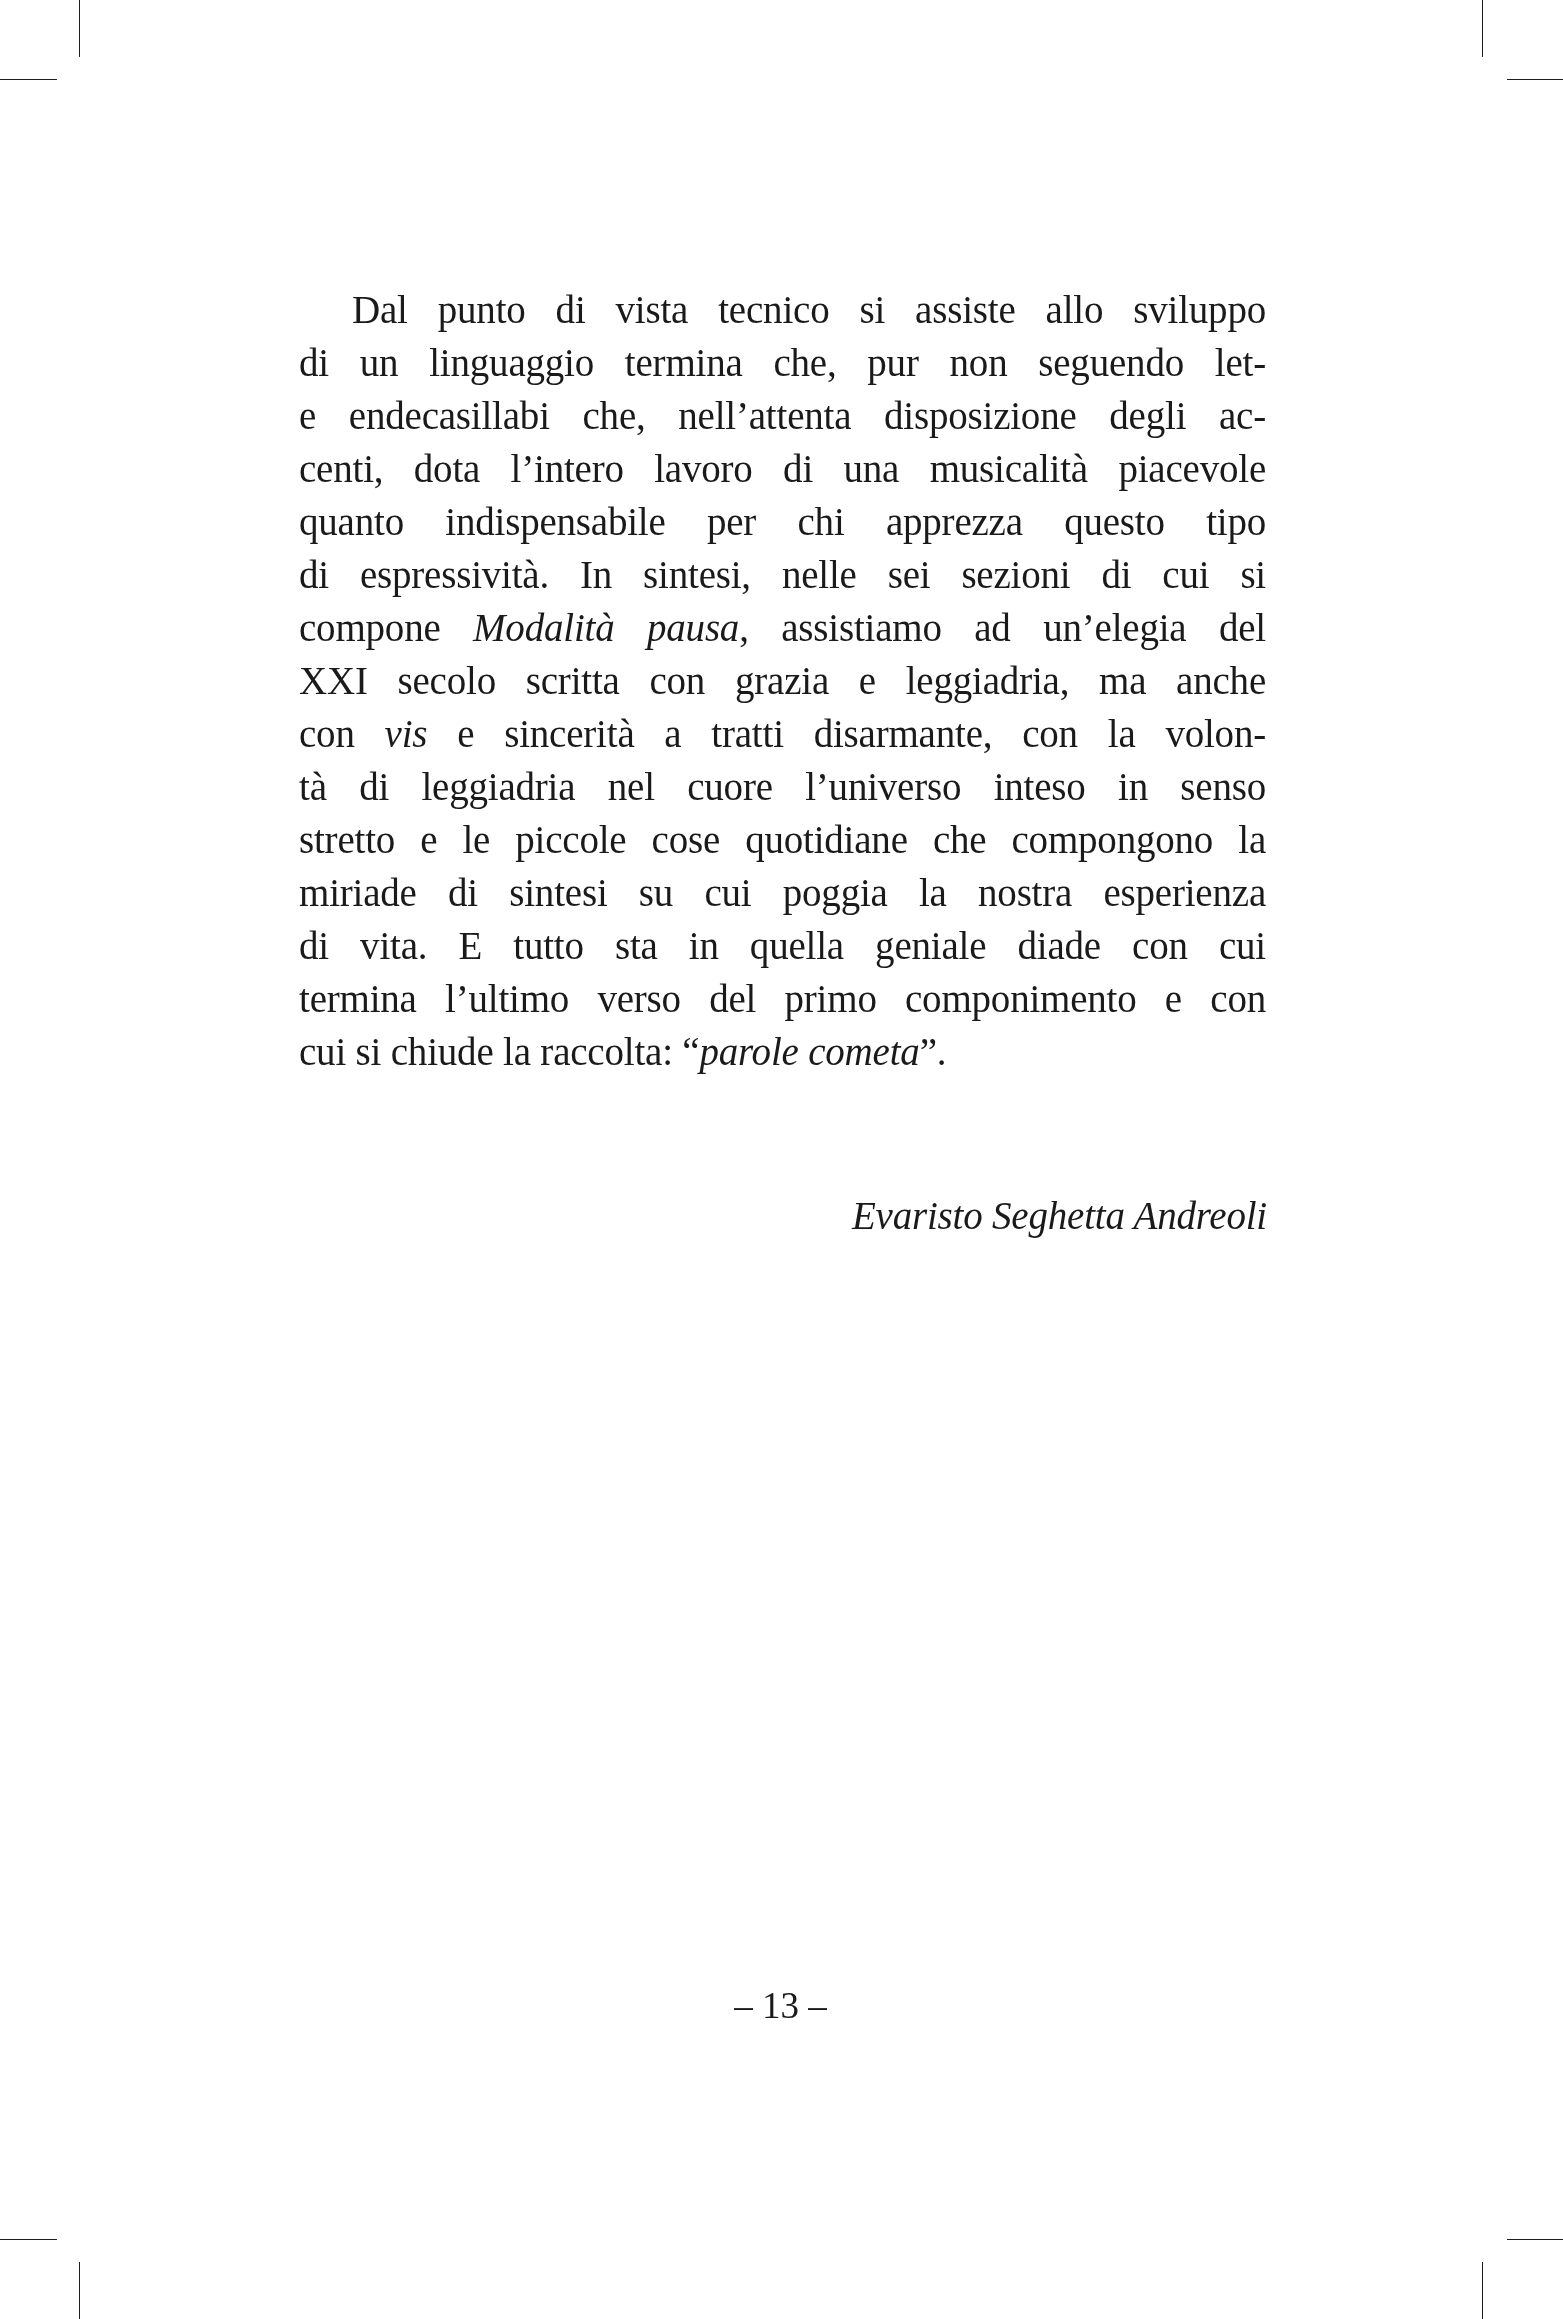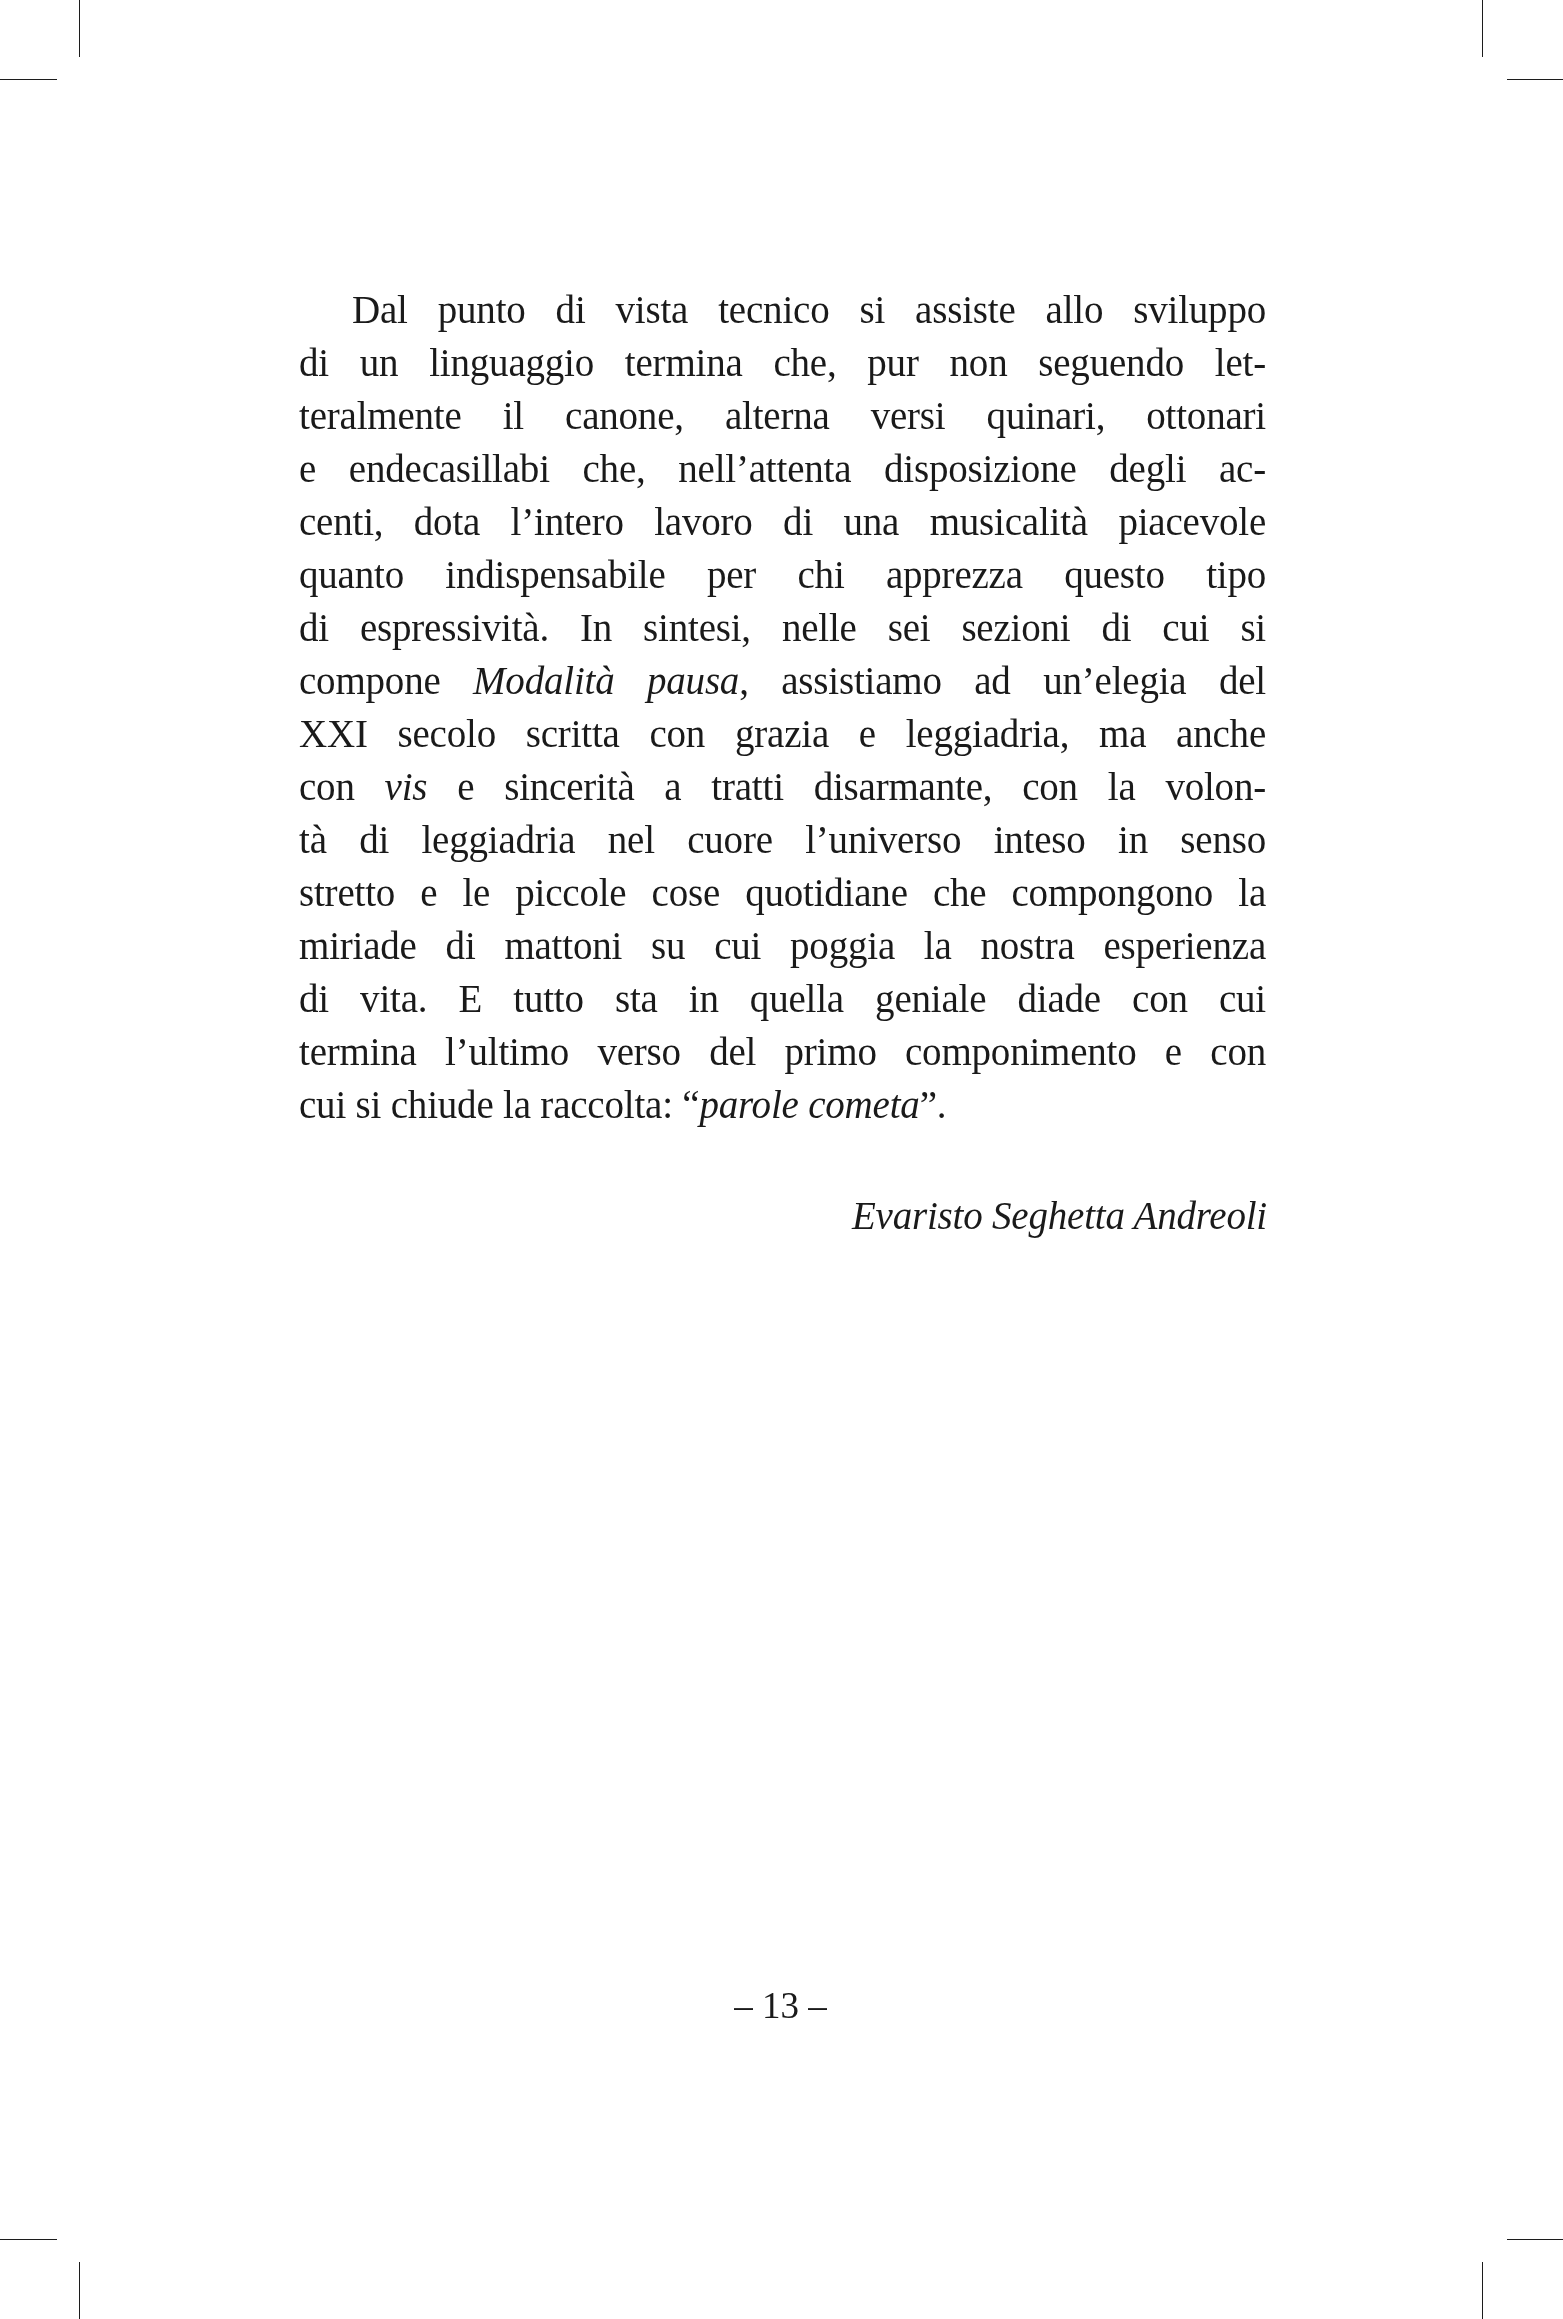--- a/index.html
+++ b/index.html
@@ -68,31 +68,30 @@
   <div class="crop v tr-v"></div>
   <div class="crop h tr-h"></div>
   <div class="crop h bl-h"></div>
   <div class="crop v bl-v"></div>
   <div class="crop h br-h"></div>
   <div class="crop v br-v"></div>
 
   <div class="textblock">
       <div class="line just indent"><span>Dal punto di vista tecnico si assiste allo sviluppo</span></div>
       <div class="line just"><span>di un linguaggio termina che, pur non seguendo let-</span></div>
-      <div class="line just"><span>teralmente il canone, alterna versi quinari, ottonari</span></div>
       <div class="line just"><span>e endecasillabi che, nell’attenta disposizione degli ac-</span></div>
       <div class="line just"><span>centi, dota l’intero lavoro di una musicalità piacevole</span></div>
       <div class="line just"><span>quanto indispensabile per chi apprezza questo tipo</span></div>
       <div class="line just"><span>di espressività. In sintesi, nelle sei sezioni di cui si</span></div>
       <div class="line just"><span>compone </span><span class="it">Modalità pausa</span><span>, assistiamo ad un’elegia del</span></div>
       <div class="line just"><span>XXI secolo scritta con grazia e leggiadria, ma anche</span></div>
       <div class="line just"><span>con </span><span class="it">vis</span><span> e sincerità a tratti disarmante, con la volon-</span></div>
       <div class="line just"><span>tà di leggiadria nel cuore l’universo inteso in senso</span></div>
       <div class="line just"><span>stretto e le piccole cose quotidiane che compongono la</span></div>
-      <div class="line just"><span>miriade di mattoni su cui poggia la nostra esperienza</span></div>
+      <div class="line just"><span>miriade di sintesi su cui poggia la nostra esperienza</span></div>
       <div class="line just"><span>di vita. E tutto sta in quella geniale diade con cui</span></div>
       <div class="line just"><span>termina l’ultimo verso del primo componimento e con</span></div>
       <div class="line"><span>cui si chiude la raccolta: “</span><span class="it">parole cometa</span><span>”.</span></div>
     </div>
 
   <div class="signature">Evaristo Seghetta Andreoli</div>
 
   <div class="folio">– 13 –</div>
 
 </div>

